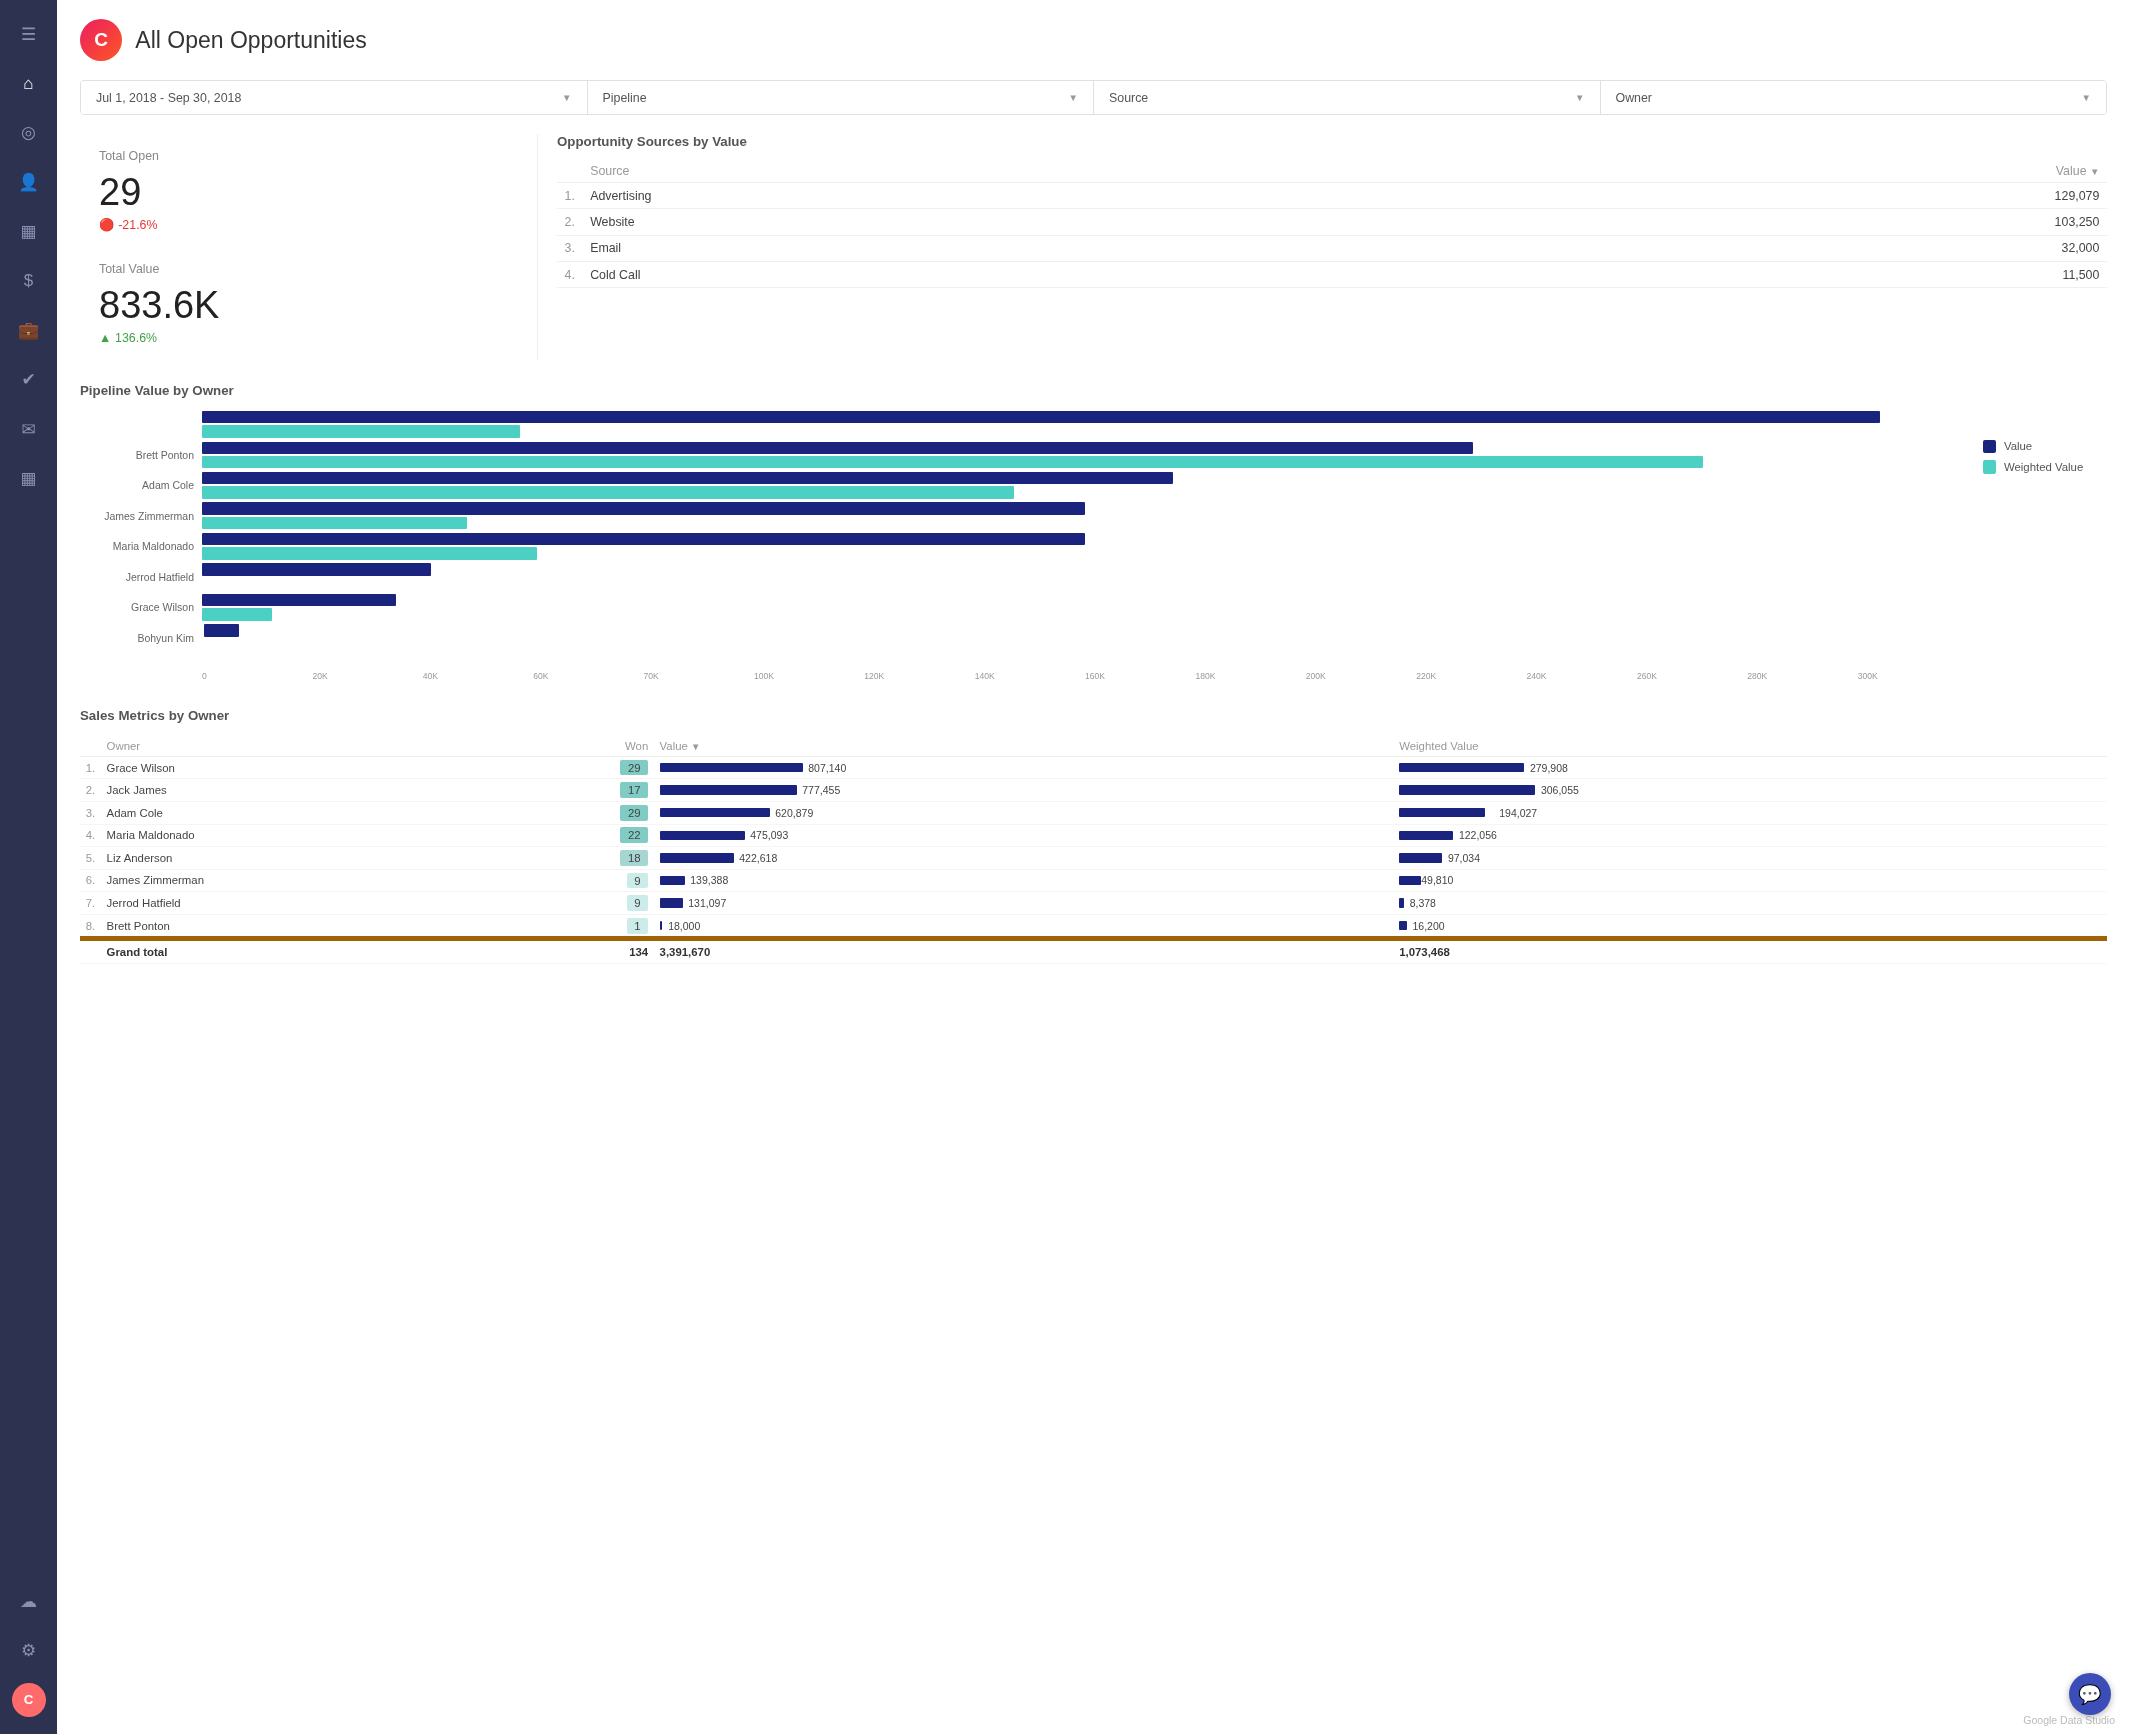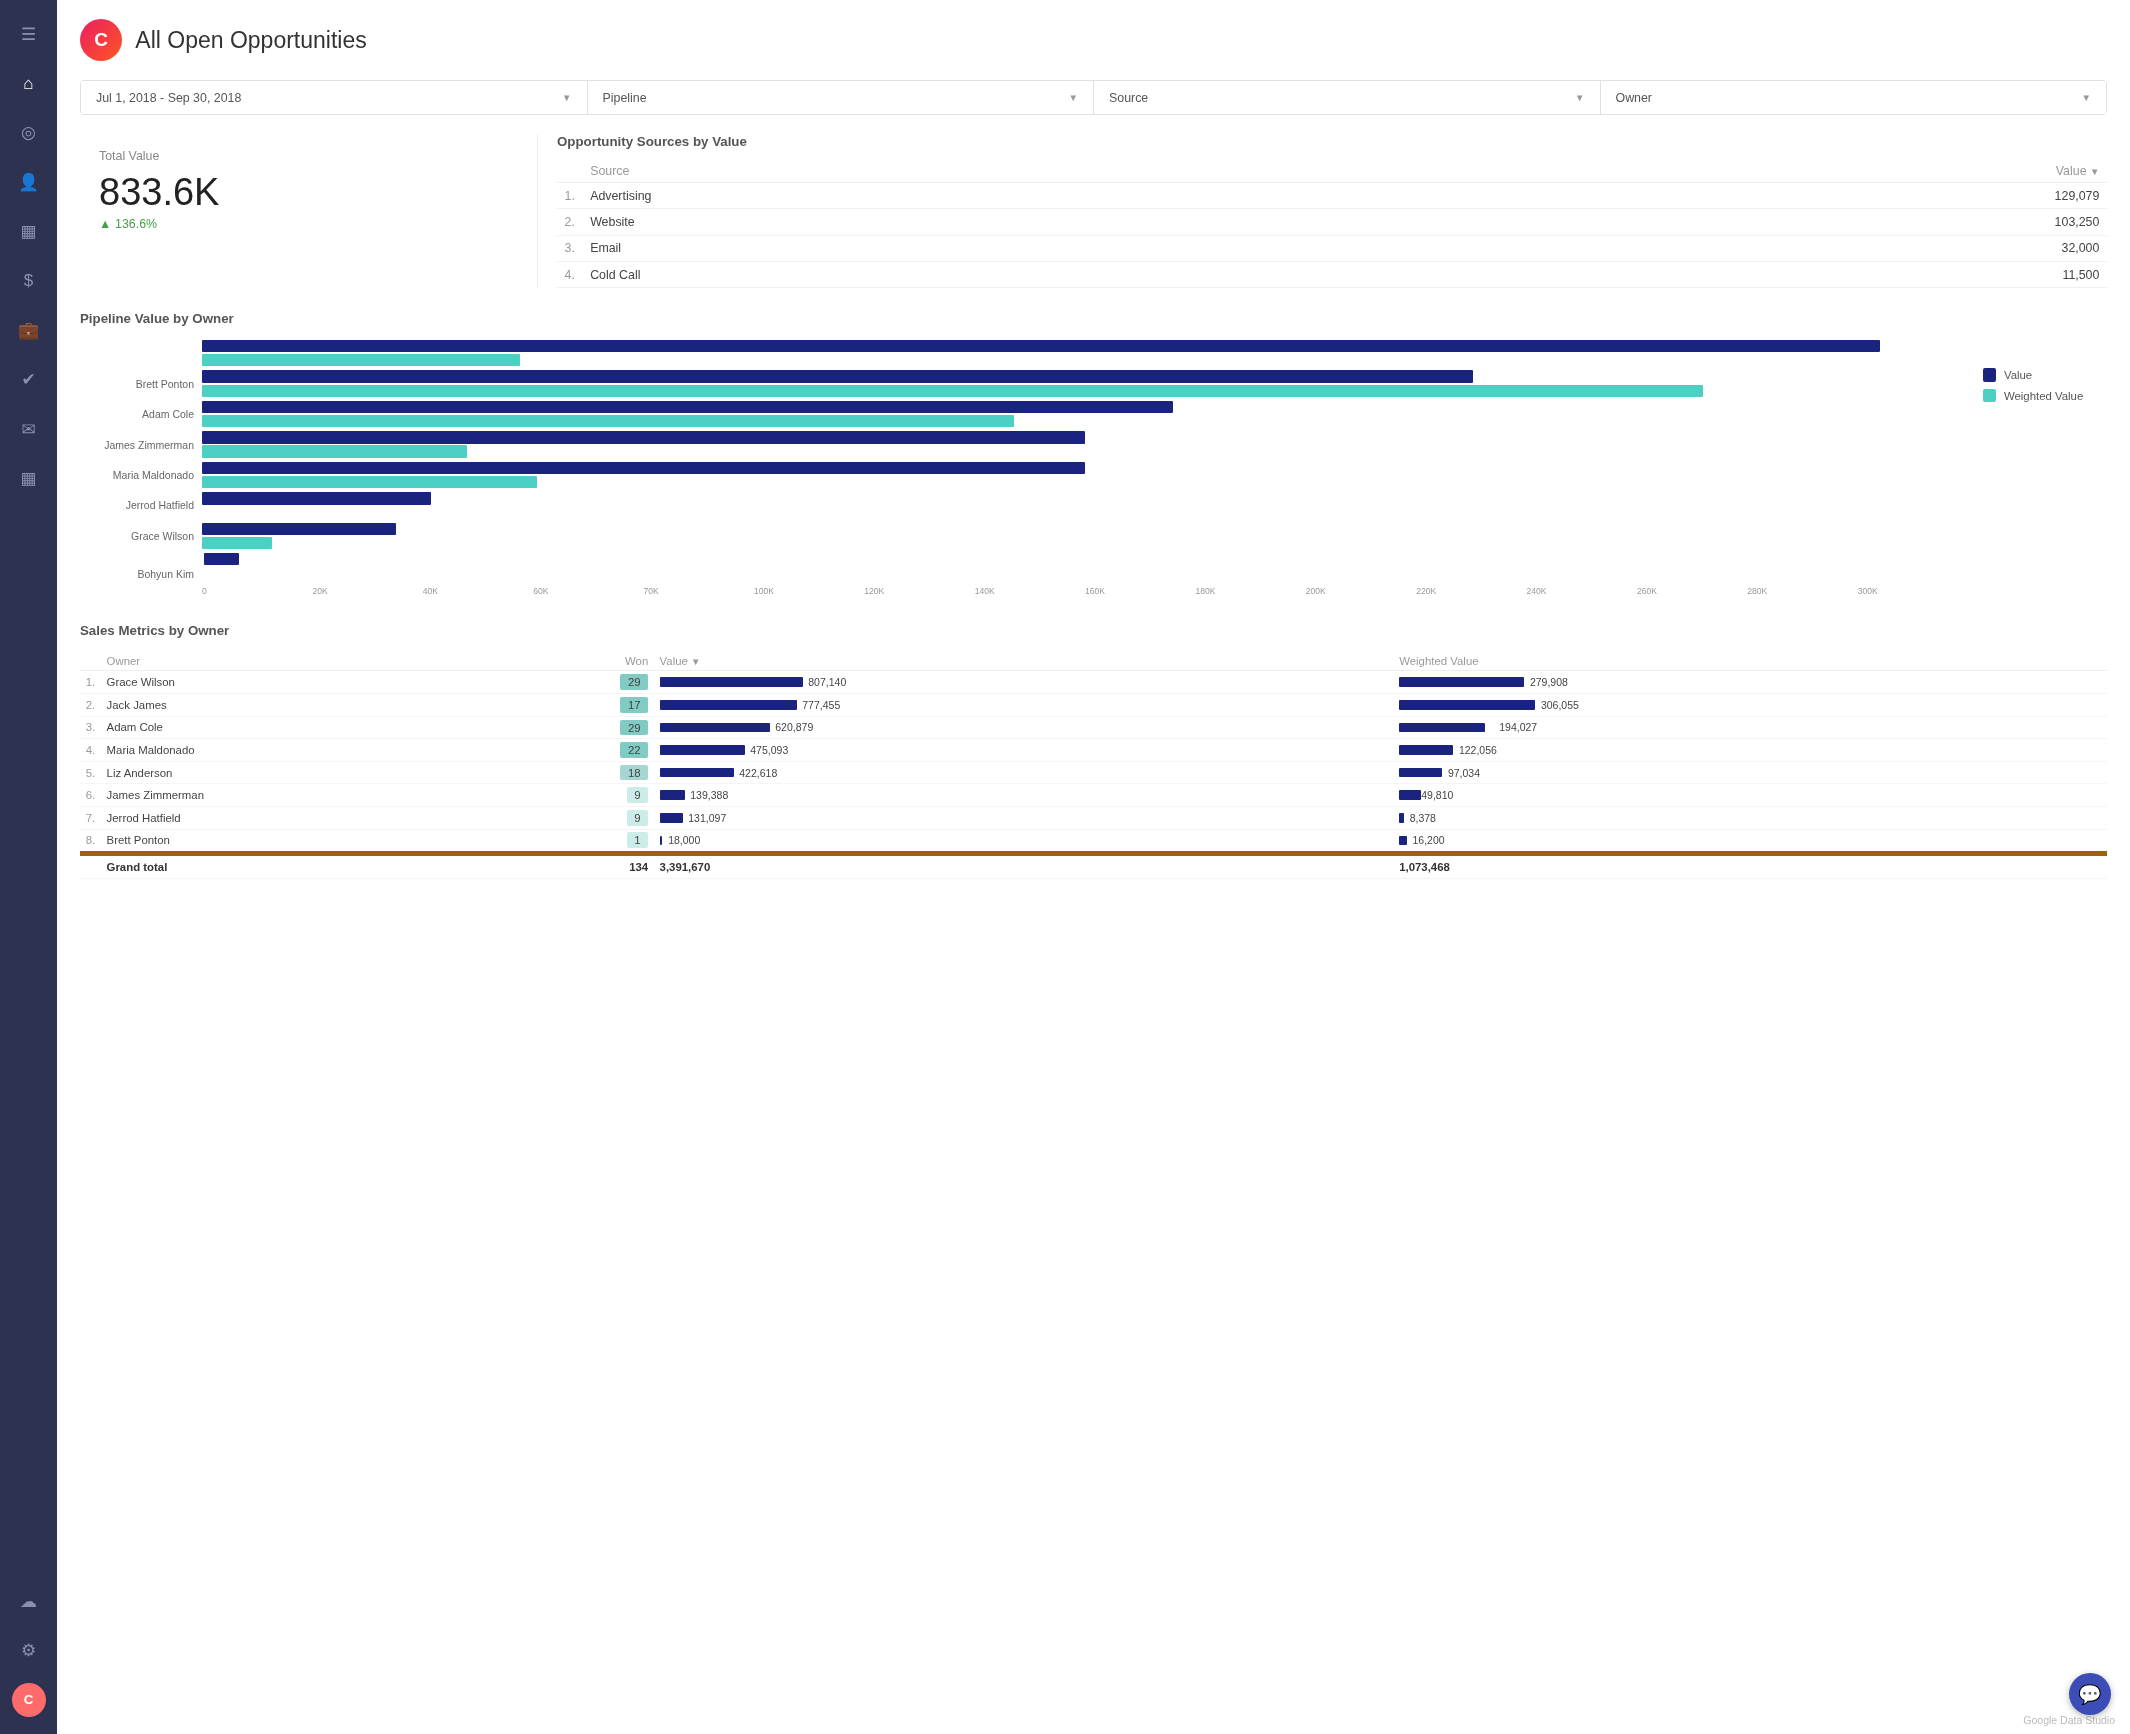--- a/index.html
+++ b/index.html
@@ -376,20 +376,28 @@
       </div>
       <div class="filter-item">
         <span>Owner</span>
         <span class="filter-arrow">▼</span>
       </div>
     </div>
 
     <div class="top-section">
       <div class="left-metrics">
         <div class="metric-card">
+          <div class="metric-label">Total Open</div>
+          <div class="metric-value">29</div>
+          <div class="metric-change negative">
+            <span>🔴</span>
+            <span>-21.6%</span>
+          </div>
+        </div>
+        <div class="metric-card">
           <div class="metric-label">Total Value</div>
           <div class="metric-value">833.6K</div>
           <div class="metric-change positive">
             <span style="color:#43a047;">▲</span>
             <span>136.6%</span>
           </div>
         </div>
       </div>
 
       <div class="right-sources">
@@ -476,21 +484,21 @@
                 <div style="height: 12.4px; background: rgb(77, 208, 196); border-radius: 1px; width: 0%;"></div>
               </div>
             </div>
             <div style="display: flex; align-items: center; margin-bottom: 3.8px; gap: 7.6px;">
               <div style="width: 114px; text-align: right; font-size: 10.5px; color: rgb(102, 102, 102); flex-shrink: 0;">Grace Wilson</div>
               <div style="flex: 1 1 0%; display: flex; flex-direction: column; gap: 1.9px;">
                 <div style="height: 12.4px; background: rgb(26, 35, 126); border-radius: 1px; width: 11%;"></div>
                 <div style="height: 12.4px; background: rgb(77, 208, 196); border-radius: 1px; width: 4%;"></div>
               </div>
             </div>
-            <div style="display: flex; align-items: flex-end; margin-bottom: 6px; gap: 10px;">
+            <div style="display: flex; align-items: center; margin-bottom: 20px; gap: 10px;">
               <div style="width: 114px; text-align: right; font-size: 10.5px; color: rgb(102, 102, 102); flex-shrink: 0;">Bohyun Kim</div>
               <div style="flex: 1 1 0%; display: flex; flex-direction: column; gap: 1.9px;">
                 <div style="height: 12.4px; background: rgb(26, 35, 126); border-radius: 1px; width: 2%;"></div>
                 <div style="height: 12.4px; background: rgb(77, 208, 196); border-radius: 1px; width: 0%;"></div>
               </div>
             </div>
             <div style="display: flex; margin-left: 122px; margin-top: 1.9px; margin-bottom: 3.8px;">
               <span style="flex: 1 1 0%; font-size: 8.6px; color: rgb(153, 153, 153); text-align: left;">0</span>
               <span style="flex: 1 1 0%; font-size: 8.6px; color: rgb(153, 153, 153); text-align: left;">20K</span>
               <span style="flex: 1 1 0%; font-size: 8.6px; color: rgb(153, 153, 153); text-align: left;">40K</span>

